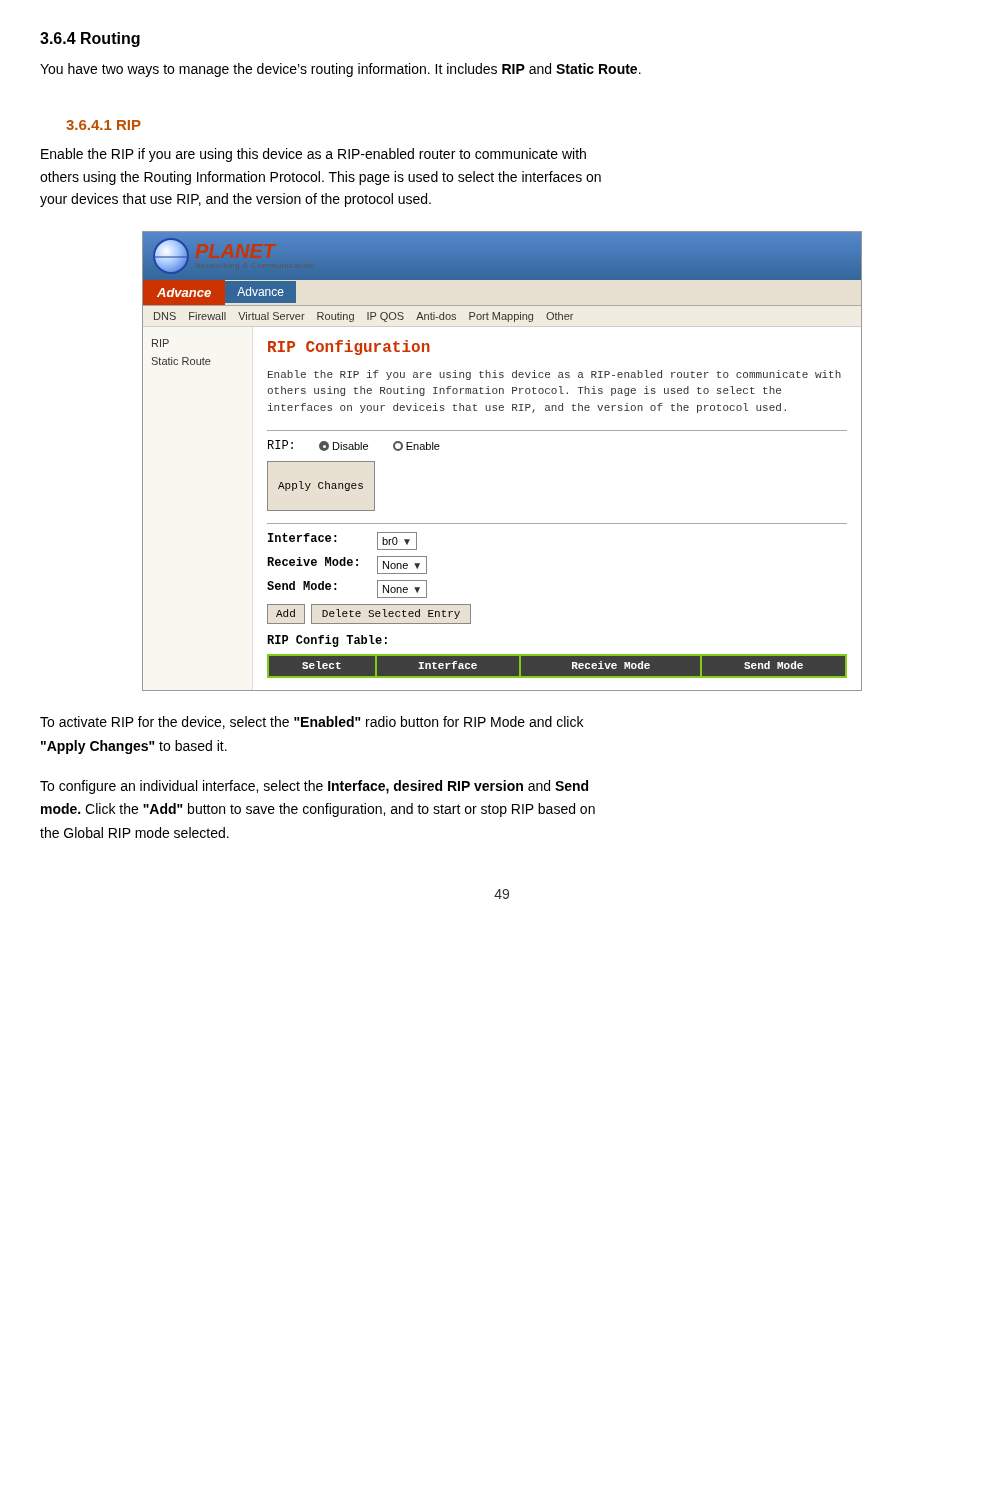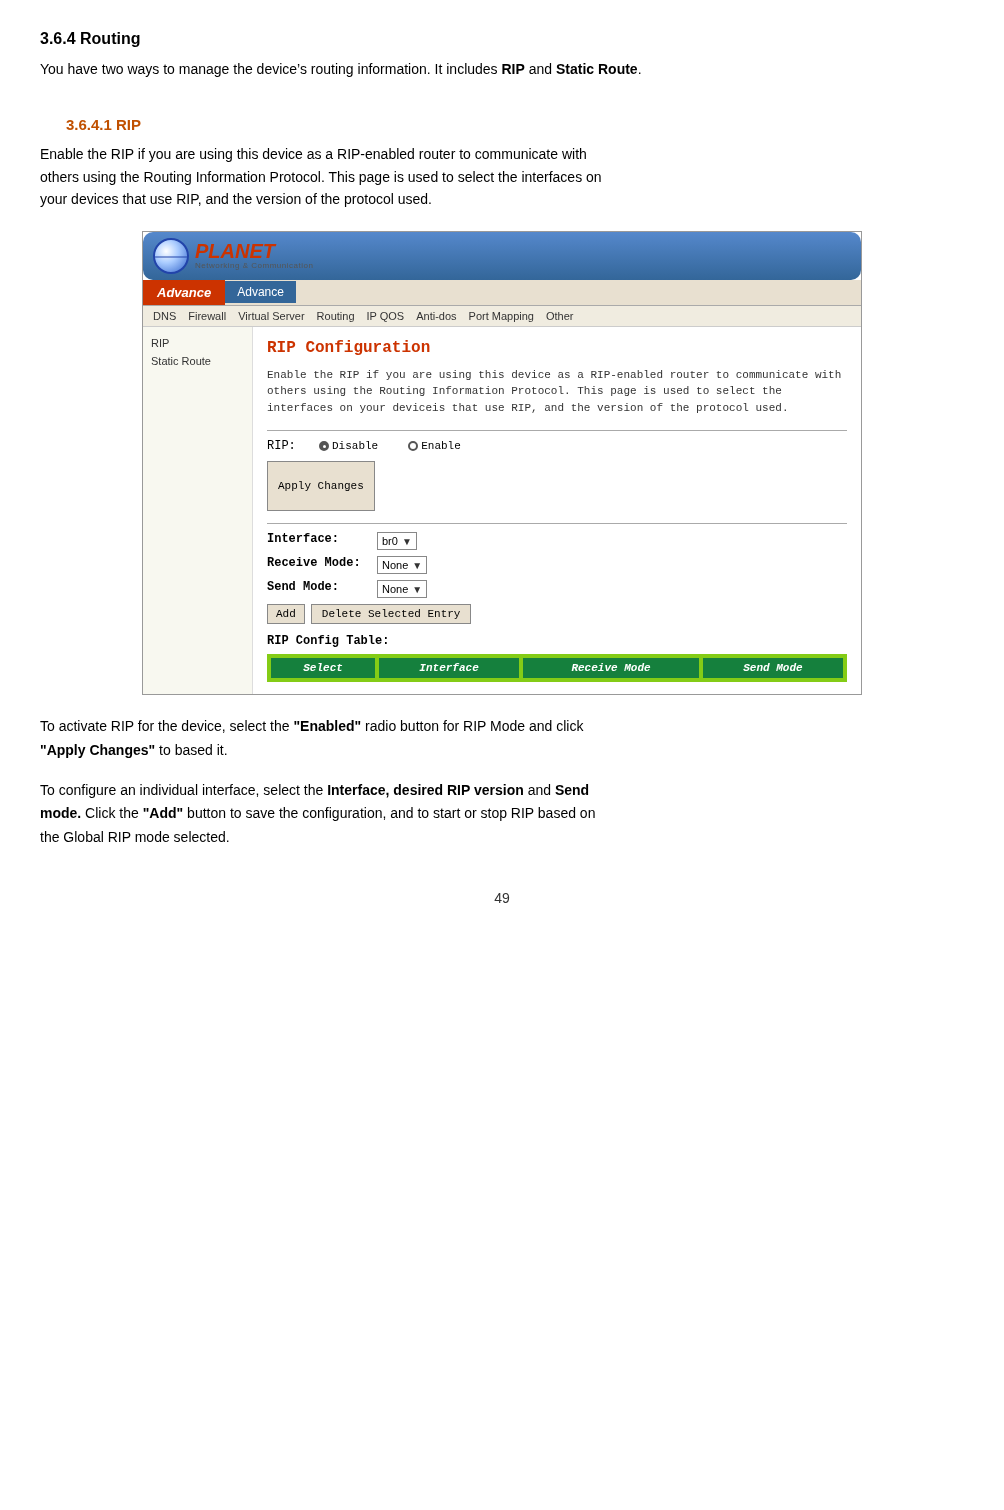--- a/index.html
+++ b/index.html
@@ -39,21 +39,20 @@
       width: 720px;
       margin: 0 auto 20px auto;
       background: #fff;
     }
     
     .router-header {
       background: linear-gradient(to bottom, #5588cc, #336699);
       padding: 6px 10px;
       display: flex;
       align-items: center;
-      border-radius: 10px;
     }
     .planet-logo {
       display: flex;
       align-items: center;
       gap: 6px;
     }
     .planet-logo-globe {
       width: 36px;
       height: 36px;
       background: radial-gradient(circle at 35% 35%, #fff 0%, #aaccff 40%, #3366cc 100%);
@@ -180,23 +179,23 @@
       margin-bottom: 8px;
     }
     .rip-label {
       font-size: 12px;
       font-family: 'Courier New', monospace;
       min-width: 40px;
     }
     .radio-group {
       display: flex;
       align-items: center;
-      gap: 30px;
-      font-size: 11px;
-      font-family: Liberation Mono, monospace;
+      gap: 24px;
+      font-size: 11px;
+      font-family: Liberation Sans, sans-serif;
     }
     .radio-option {
       display: flex;
       align-items: center;
       gap: 3px;
     }
     .radio-dot-filled {
       width: 10px;
       height: 10px;
       border-radius: 50%;
@@ -283,26 +282,25 @@
       font-family: 'Courier New', monospace;
       margin-bottom: 6px;
     }
     .config-table {
       width: 100%;
       border-collapse: collapse;
       font-size: 11px;
       font-family: 'Courier New', monospace;
     }
     .config-table th {
-      background: #15803d;
+      background: #404040;
       color: #fff;
       padding: 4px 8px;
       text-align: center;
-      border: 4px solid #84cc16;
-      font-style: italic;
+      border: 2px solid #84cc16;
     }
     .bottom-text {
       font-size: 14px;
       line-height: 1.7;
       margin-bottom: 16px;
     }
     .page-number {
       text-align: center;
       font-size: 14px;
       margin-top: 40px;

